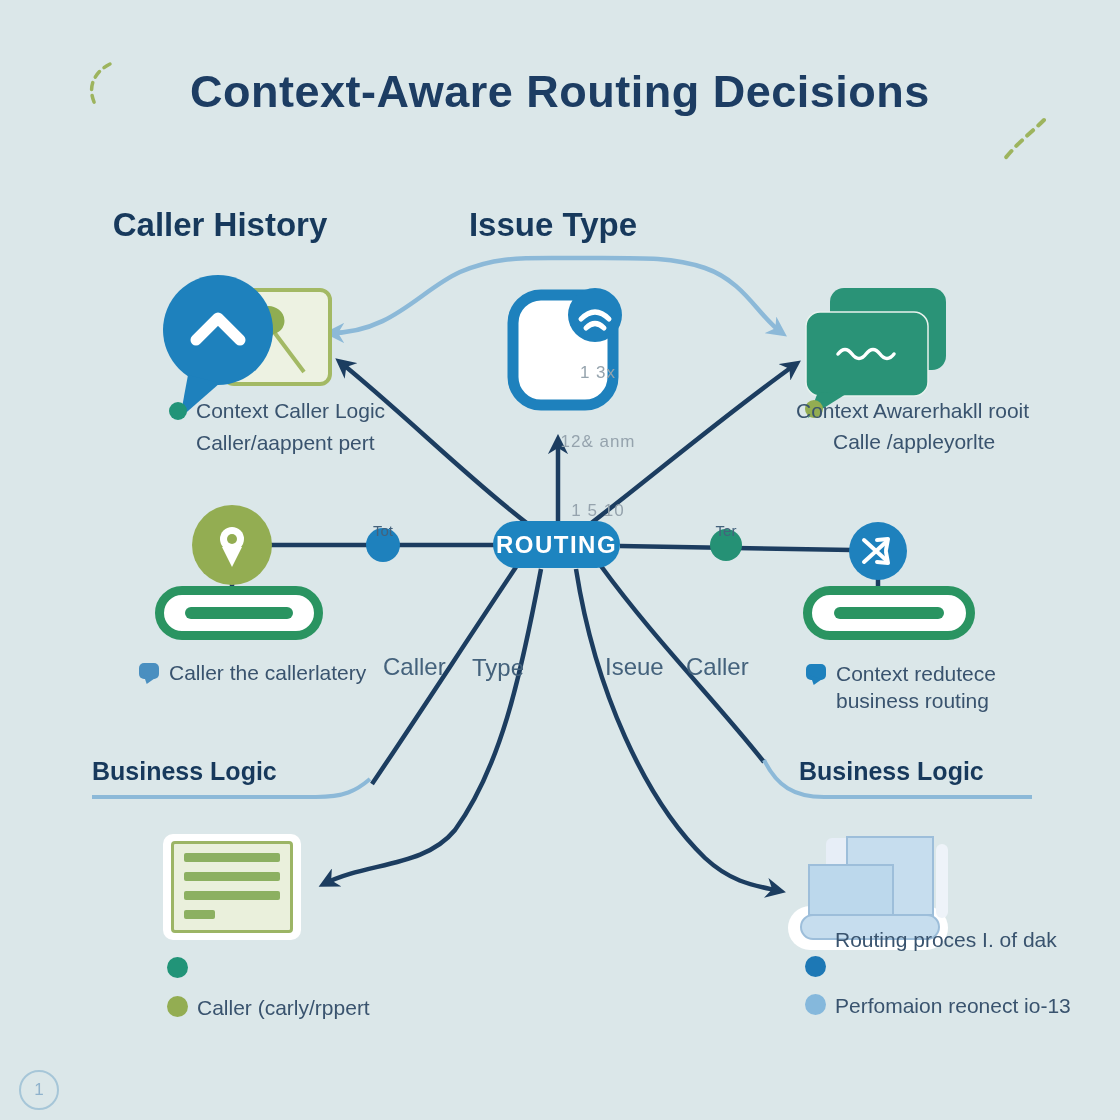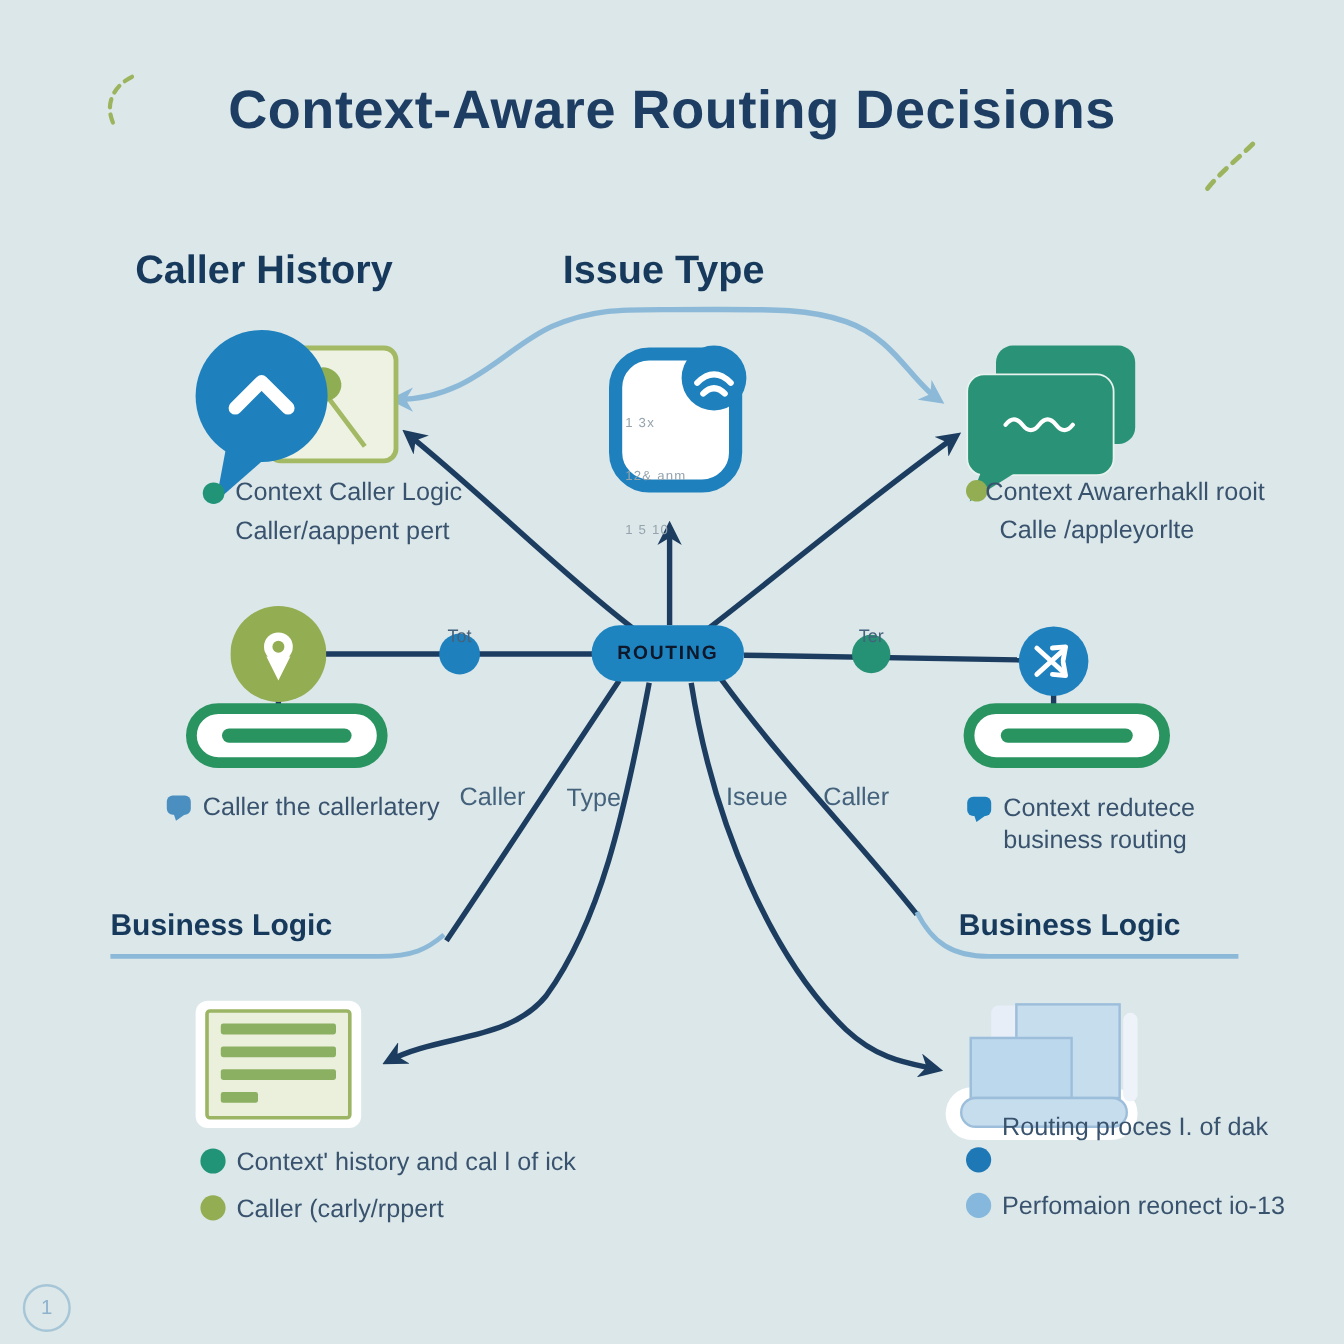--- a/index.html
+++ b/index.html
@@ -3,32 +3,32 @@
 <meta charset="utf-8">
 <style>
   html,body{margin:0;padding:0;}
   body{font-family:"Liberation Sans", sans-serif;}
   .canvas{position:relative;width:1120px;height:1120px;background:#dbe7e9;overflow:hidden;}
   .abs{position:absolute;}
   .title{left:0;top:66px;width:1120px;text-align:center;font-size:45px;font-weight:700;color:#1d3d63;letter-spacing:.5px;}
   .hdr{font-size:33px;font-weight:700;color:#17395c;text-align:center;width:220px;}
   .bl-hdr{font-size:25px;font-weight:700;color:#17395c;}
   .txt{font-size:21px;color:#39536e;white-space:nowrap;}
-  .edge{font-size:21px;color:#44627c;white-space:nowrap;text-align:right;}
+  .edge{font-size:24px;color:#44627c;white-space:nowrap;text-align:right;}
   .nodelbl{font-size:15px;color:#44627c;width:44px;text-align:center;margin-top:18px;}
   .dot{border-radius:50%;}
   .bubble{width:20px;height:16px;border-radius:5px;background:var(--c);}
   .bubble::after{content:"";position:absolute;left:2px;top:13px;width:0;height:0;
     border:6px solid transparent;border-top:8px solid var(--c);transform:rotate(18deg);}
   .pill-green{box-sizing:border-box;border:9px solid #2a9461;border-radius:28px;background:#fff;
     display:flex;align-items:center;justify-content:center;}
   .pill-green .bar{width:72%;height:12px;border-radius:6px;background:#2a9461;}
   .routing{width:127px;height:47px;border-radius:24px;background:#1d84c0;display:flex;align-items:center;
-    justify-content:center;color:#0f172a;font-weight:700;font-size:16px;letter-spacing:1.5px;}
-  .issue-text{width:82px;font-size:11px;color:#95a3ad;line-height:1.35;letter-spacing:1px;white-space:pre;}
+    justify-content:center;color:#ffffff;font-weight:700;font-size:24px;letter-spacing:1.5px;}
+  .issue-text{width:82px;text-align:center;font-size:17px;color:#95a3ad;line-height:1.35;letter-spacing:1px;white-space:pre;margin-left:36px;}
   .doc-card{width:138px;height:106px;background:#fff;border-radius:10px;}
   .doc-inner{position:absolute;left:8px;top:7px;right:8px;bottom:7px;background:#eaf0dc;
     border:3px solid #9cb565;border-radius:4px;padding:9px 10px;box-sizing:border-box;}
   .doc-bar{height:9px;border-radius:2px;background:#8cb061;margin-bottom:10px;}
   .badge{width:36px;height:36px;border:2.5px solid #a6c6d8;border-radius:50%;display:flex;
     align-items:center;justify-content:center;color:#8fb2cc;font-size:17px;}
   svg{display:block;}
   .layer{left:0;top:0;}
 </style>
 </head>
@@ -109,21 +109,21 @@
     <rect x="6" y="34" width="122" height="84" rx="14" fill="#2a9377" stroke="#e8f2ee" stroke-width="1.5"></rect>
     <path d="M18,114 L8,140 L46,116 Z" fill="#2a9377"></path>
     <path d="M38,76 q7,-9 14,0 t14,0 t14,0 t14,0" fill="none" stroke="#ffffff" stroke-width="3.5" stroke-linecap="round"></path>
   </svg>
 
   <div class="abs dot" style="left:169px;top:402px;width:18px;height:18px;background:#219478;"></div>
   <div class="abs txt" style="left:196px;top:399px;">Context Caller Logic</div>
   <div class="abs txt" style="left:196px;top:431px;">Caller/aappent pert</div>
 
   <div class="abs dot" style="left:805px;top:400px;width:18px;height:18px;background:#93ad52;"></div>
-  <div class="abs txt" style="left:821px;top:399px;">Context Awarerhakll rooit</div>
+  <div class="abs txt" style="left:796px;top:399px;">Context Awarerhakll rooit</div>
   <div class="abs txt" style="left:833px;top:430px;">Calle /appleyorlte</div>
 
   <svg class="abs" style="left:192px;top:505px;" width="80" height="80">
     <circle cx="40" cy="40" r="40" fill="#93ad52"></circle>
     <circle cx="40" cy="34" r="12" fill="#ffffff"></circle>
     <path d="M30,42 L40,62 L50,42 Z" fill="#ffffff"></path>
     <circle cx="40" cy="34" r="5" fill="#93ad52"></circle>
   </svg>
   <div class="abs pill-green" style="left:155px;top:586px;width:168px;height:54px;">
     <div class="bar"></div>
@@ -171,21 +171,20 @@
   <div class="abs" style="left:790px;top:826px;width:170px;height:120px;">
     <div class="abs" style="left:-2px;top:80px;width:160px;height:44px;background:#ffffff;border-radius:22px;"></div>
     <div class="abs" style="left:36px;top:12px;width:26px;height:82px;background:#e7eef7;border-radius:6px;"></div>
     <div class="abs" style="left:56px;top:10px;width:88px;height:80px;background:#c6ddee;border:2px solid #9dbeda;box-sizing:border-box;"></div>
     <div class="abs" style="left:146px;top:18px;width:12px;height:74px;background:#eef3f9;border-radius:6px;"></div>
     <div class="abs" style="left:18px;top:38px;width:86px;height:52px;background:#bcd8ec;border:2px solid #9dbeda;box-sizing:border-box;"></div>
     <div class="abs" style="left:10px;top:88px;width:140px;height:26px;background:#c6ddee;border:2px solid #9dbeda;border-radius:13px;box-sizing:border-box;"></div>
   </div>
 
   <div class="abs dot" style="left:167px;top:957px;width:21px;height:21px;background:#219478;"></div>
-  <div class="abs txt" style="left:197px;top:957px;">Context' history and cal l of ick</div>
   <div class="abs dot" style="left:167px;top:996px;width:21px;height:21px;background:#93ad52;"></div>
   <div class="abs txt" style="left:197px;top:996px;">Caller (carly/rppert</div>
 
   <div class="abs dot" style="left:805px;top:956px;width:21px;height:21px;background:#1d78b5;"></div>
   <div class="abs txt" style="left:835px;top:928px;">Routing proces I. of dak</div>
   <div class="abs dot" style="left:805px;top:994px;width:21px;height:21px;background:#85b8dc;"></div>
   <div class="abs txt" style="left:835px;top:994px;">Perfomaion reonect io-13</div>
 
   <div class="abs badge" style="left:19px;top:1070px;">1</div>
 

